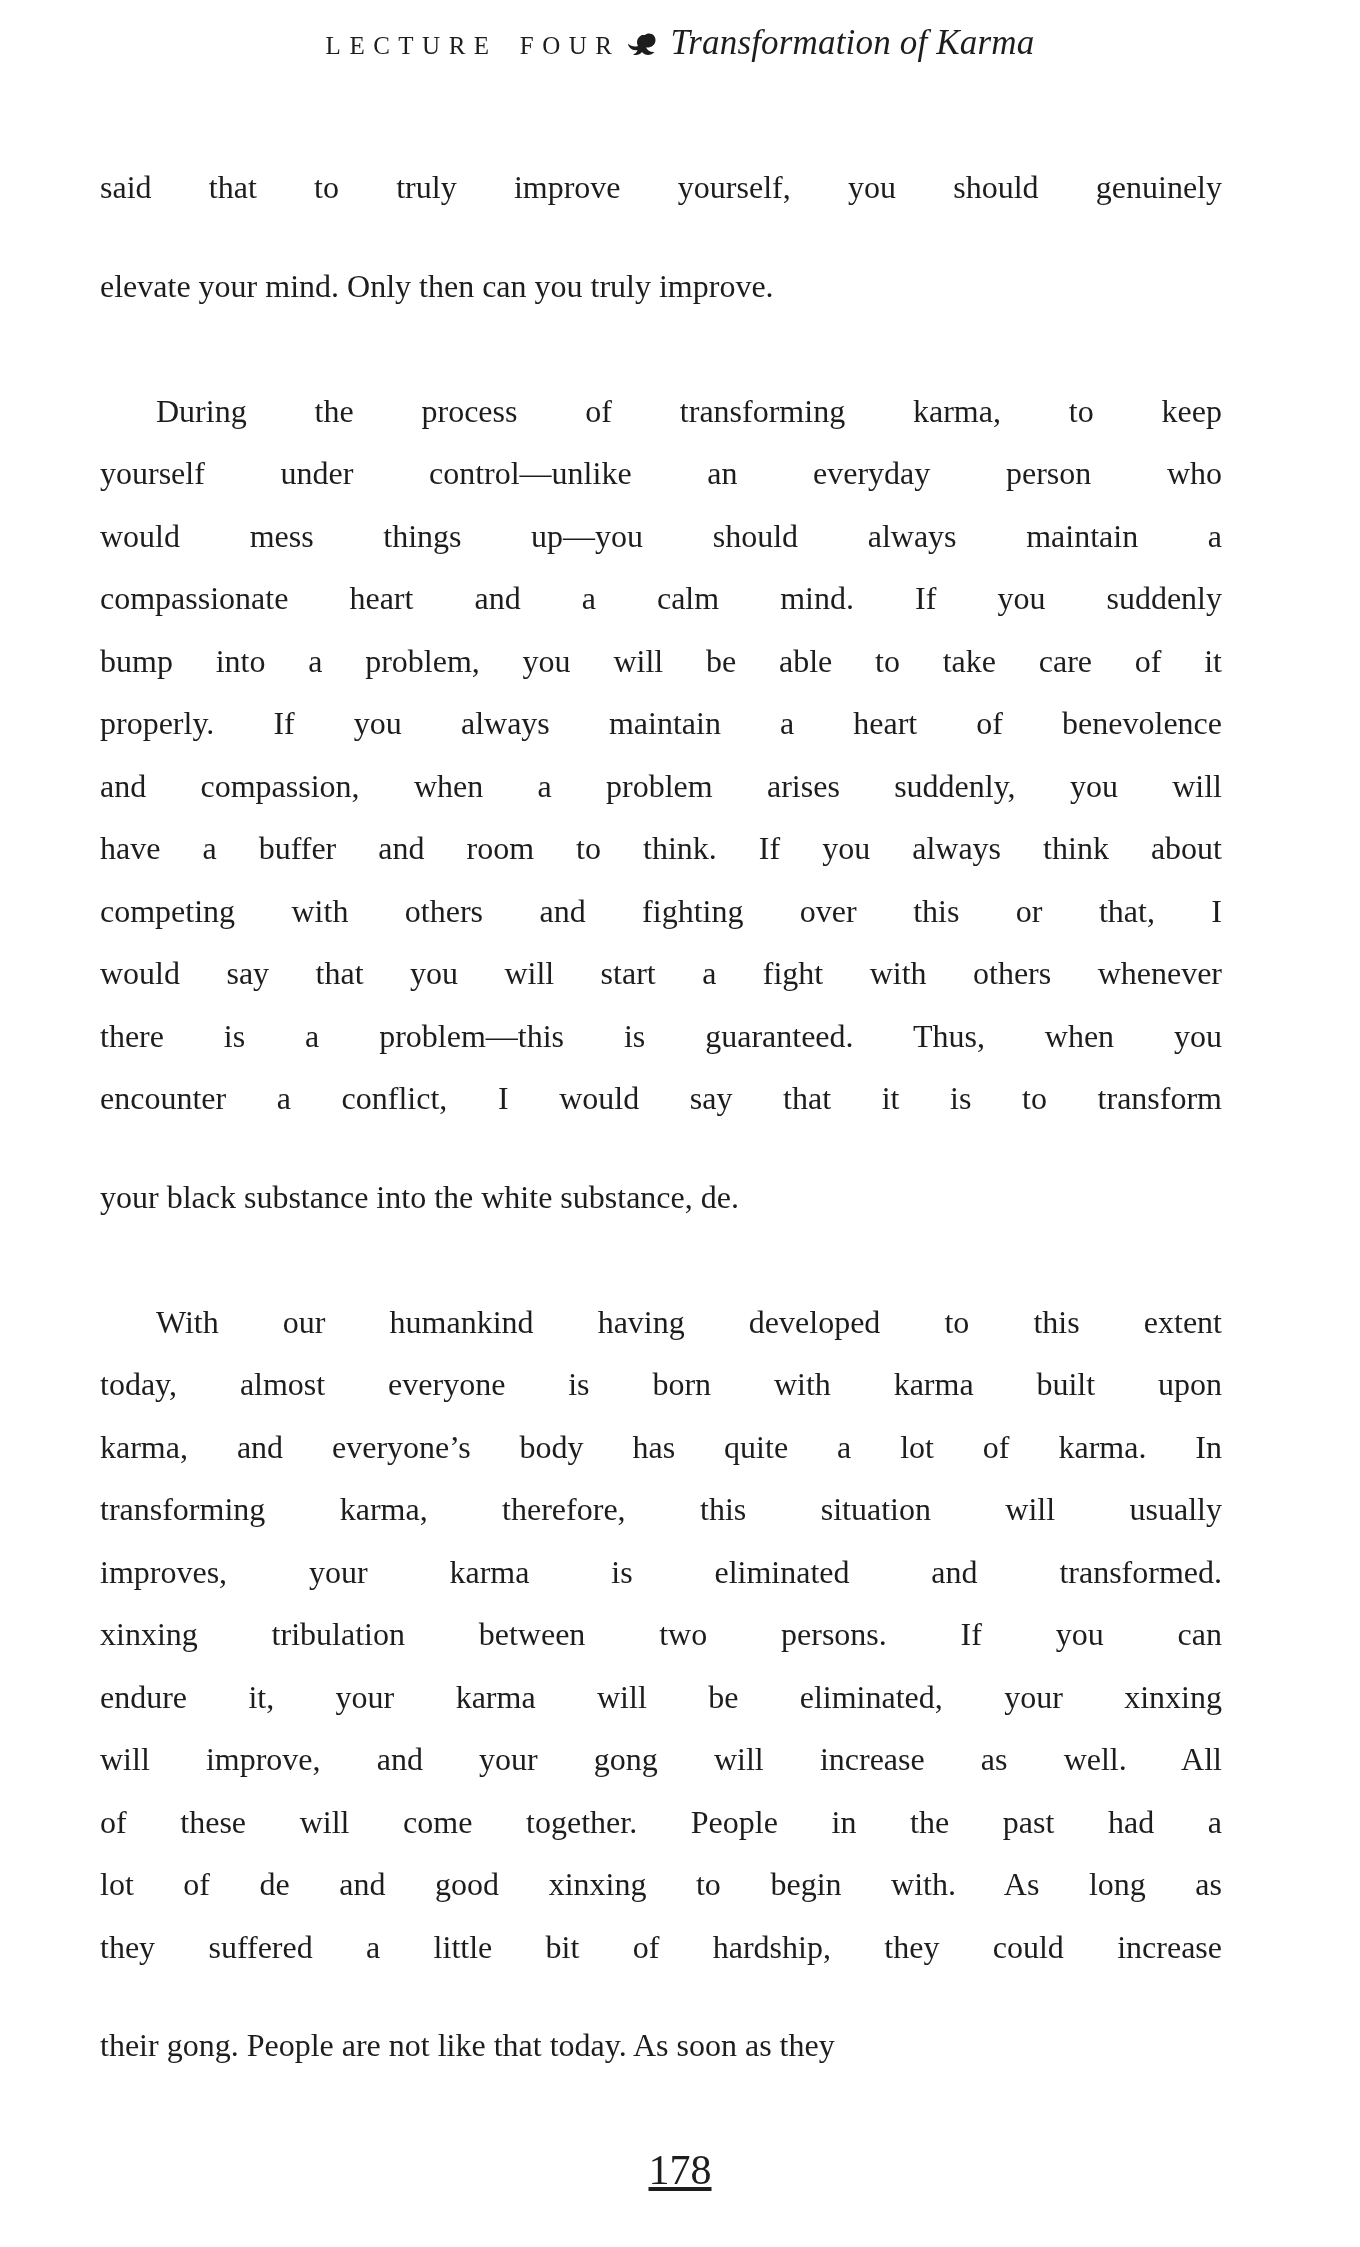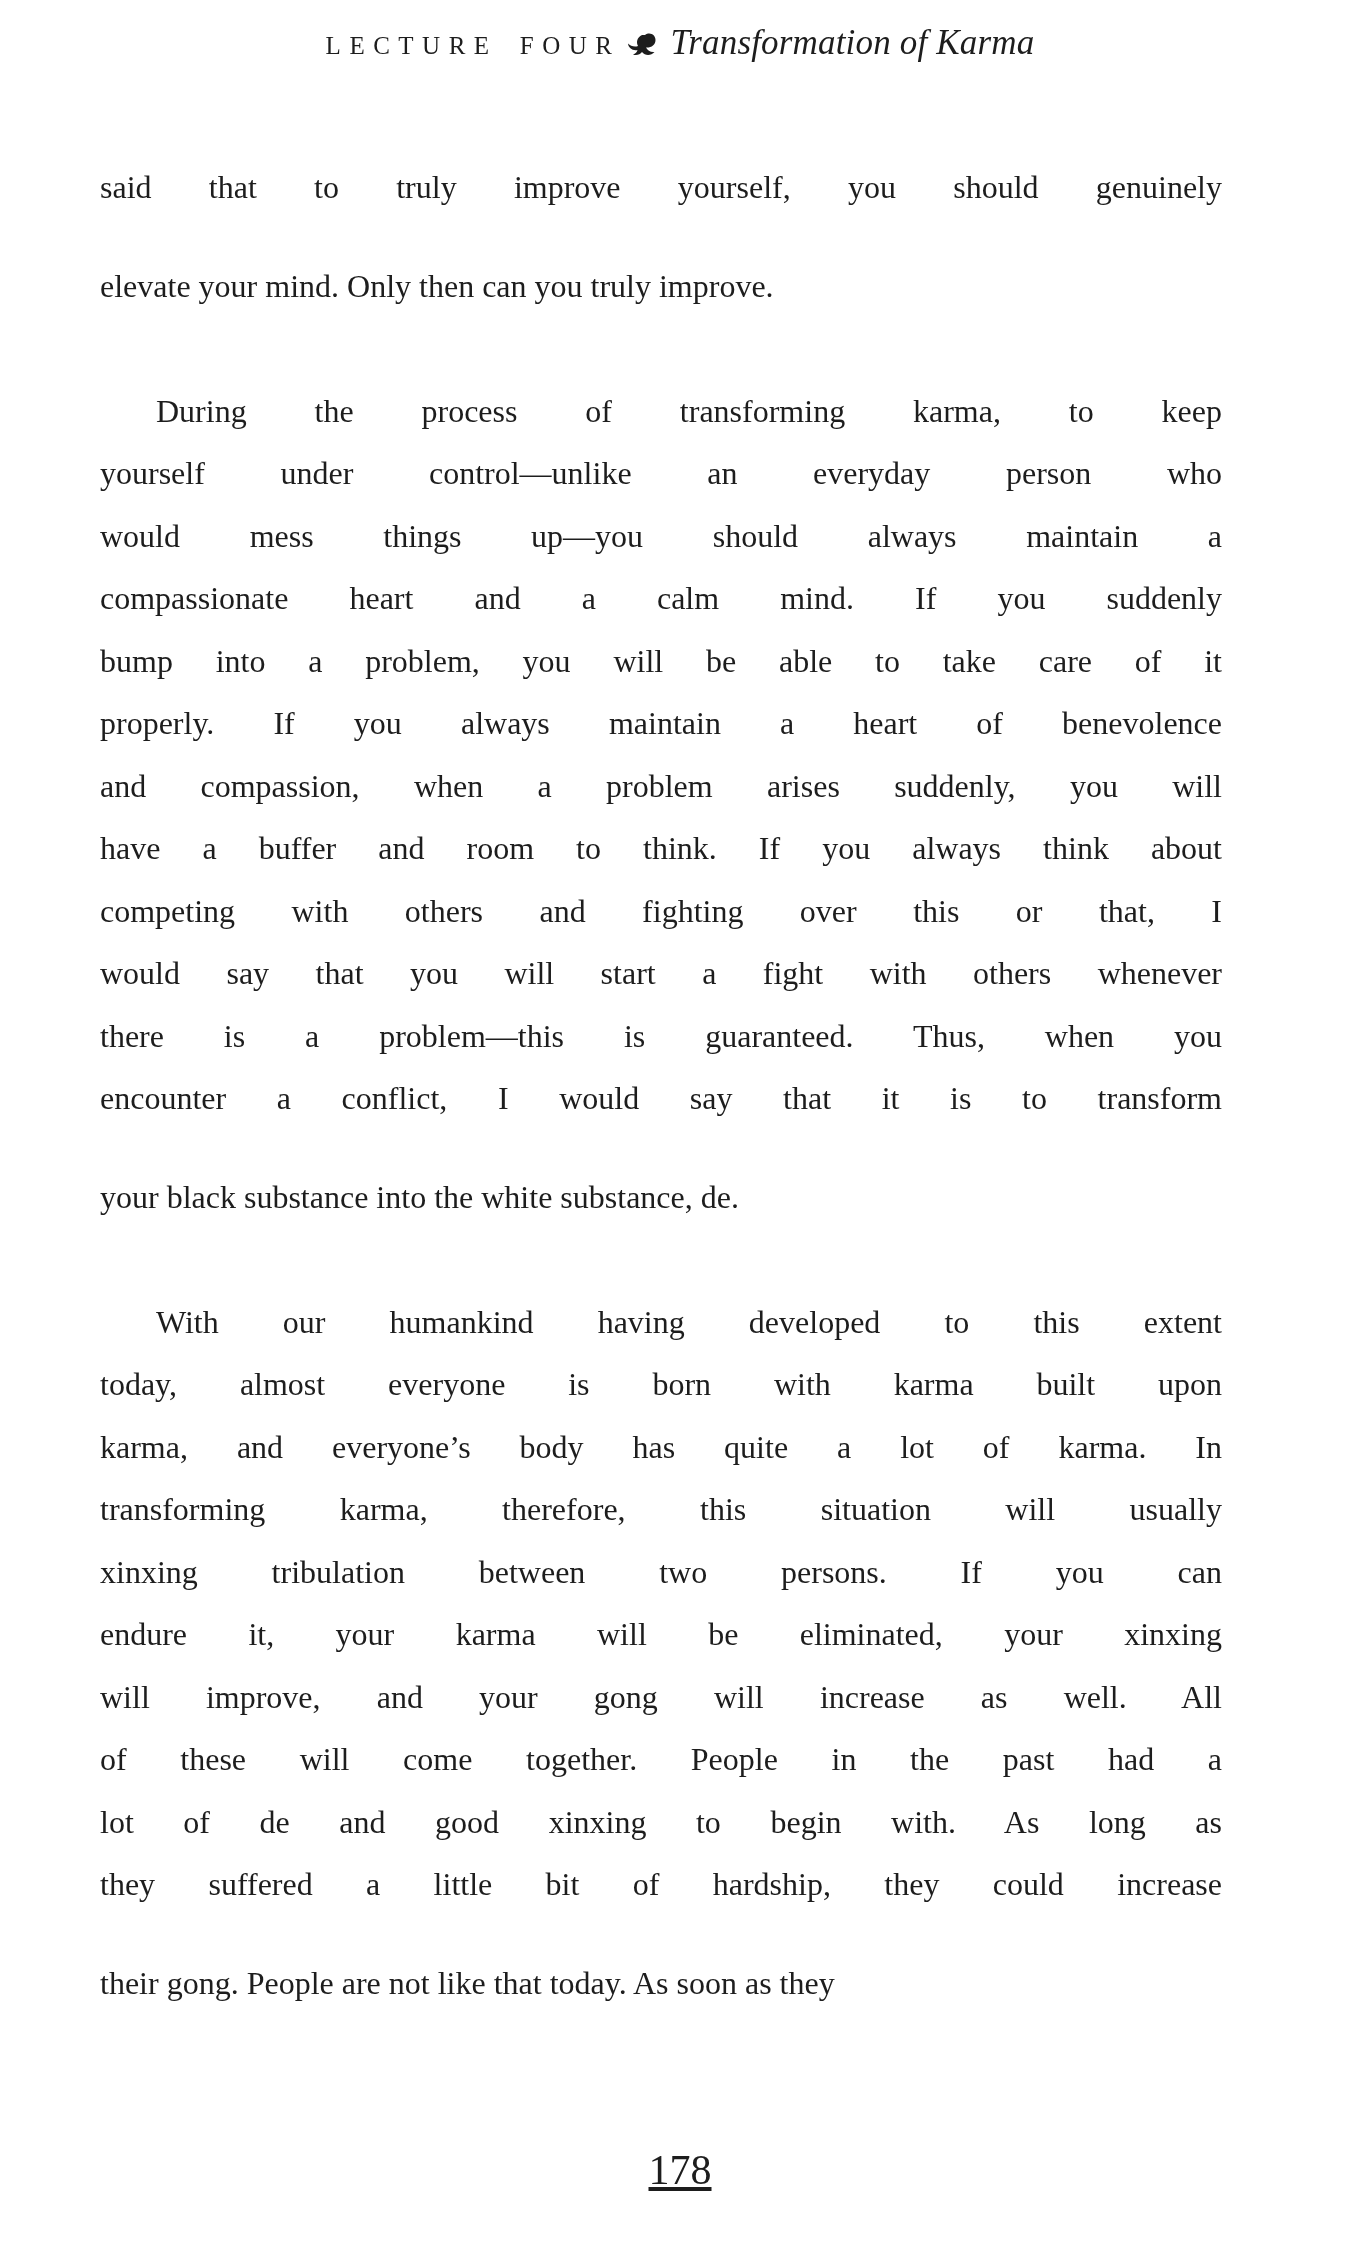--- a/index.html
+++ b/index.html
@@ -120,20 +120,21 @@
         <div class="line">would say that you will start a fight with others whenever</div>
         <div class="line">there is a problem—this is guaranteed. Thus, when you</div>
         <div class="line">encounter a conflict, I would say that it is to transform</div>
         <div class="line last">your black substance into the white substance, de.</div>
       </div>
       <div class="paragraph indented">
         <div class="line">With our humankind having developed to this extent</div>
         <div class="line">today, almost everyone is born with karma built upon</div>
         <div class="line">karma, and everyone’s body has quite a lot of karma. In</div>
         <div class="line">transforming karma, therefore, this situation will usually</div>
+        <div class="line">improves, your karma is eliminated and transformed.</div>
         <div class="line">xinxing tribulation between two persons. If you can</div>
         <div class="line">endure it, your karma will be eliminated, your xinxing</div>
         <div class="line">will improve, and your gong will increase as well. All</div>
         <div class="line">of these will come together. People in the past had a</div>
         <div class="line">lot of de and good xinxing to begin with. As long as</div>
         <div class="line">they suffered a little bit of hardship, they could increase</div>
         <div class="line last">their gong. People are not like that today. As soon as they</div>
       </div>
     </main>
 

